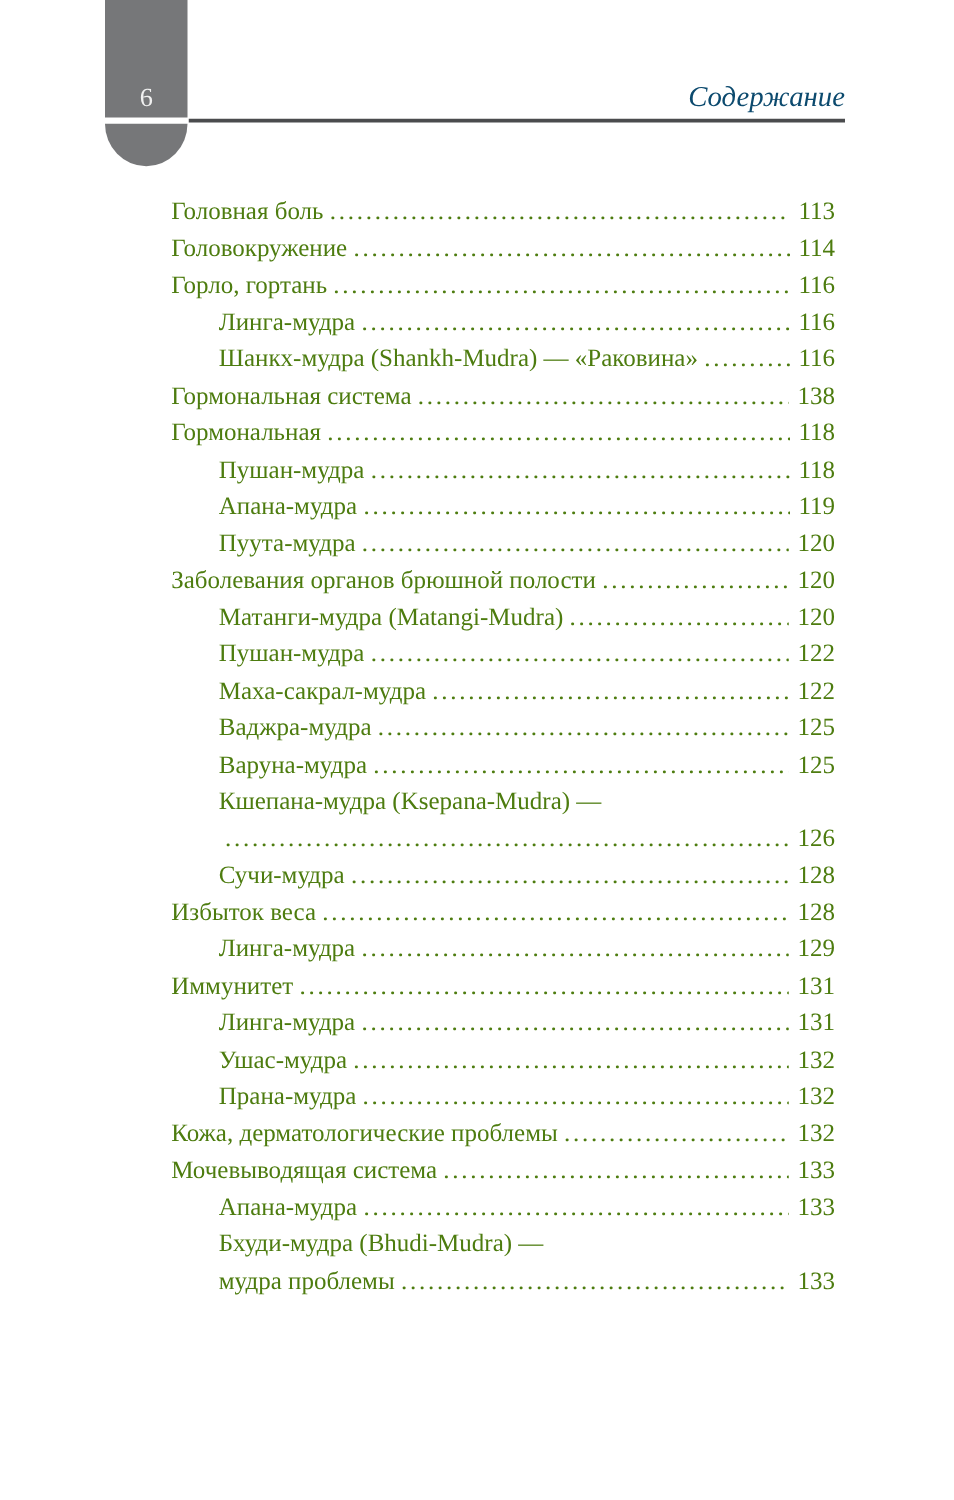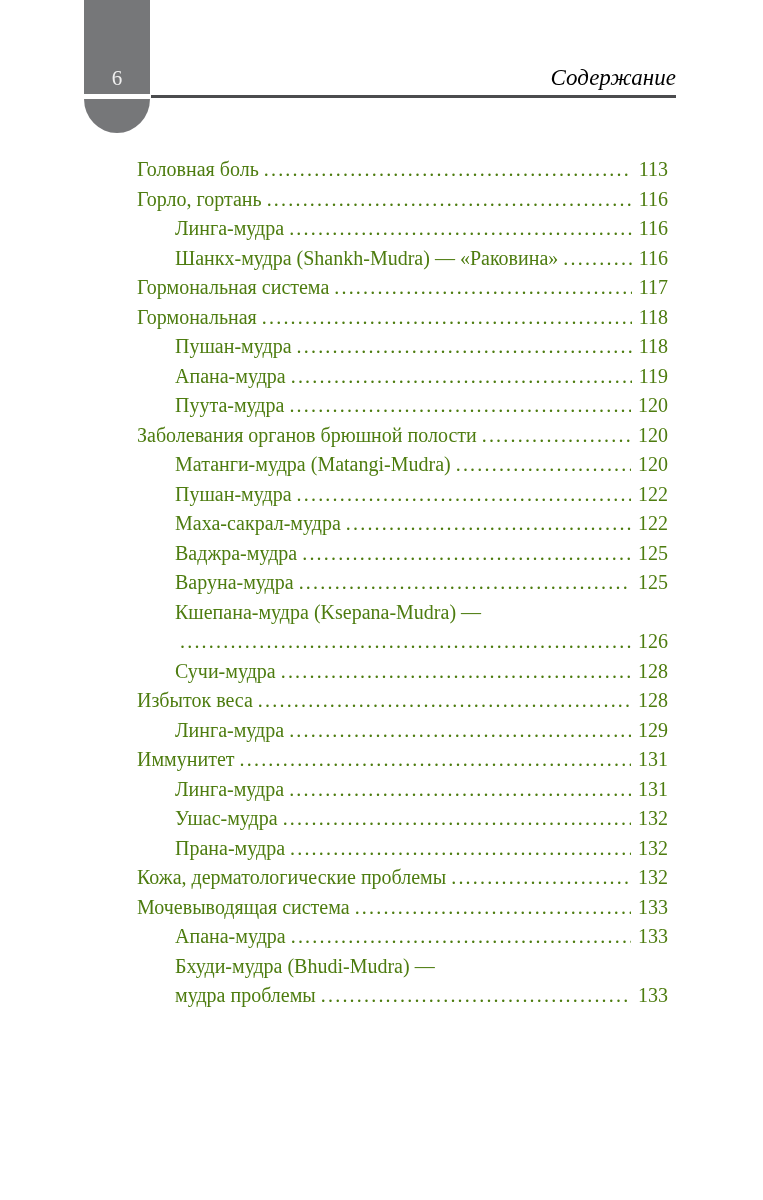--- a/index.html
+++ b/index.html
@@ -43,21 +43,21 @@
     border-radius: 0 0 50% 50% / 0 0 100% 100%;
   }
 
   
   .header-title {
     position: absolute;
     top: 64px;
     right: 87px;
     font-style: italic;
     font-size: 23px;
-    color: #000000;
+    color: #0c4a6e;
     line-height: 1.2;
     white-space: nowrap;
   }
   .header-rule {
     position: absolute;
     left: 151px;
     top: 95px;
     width: 525px;
     height: 3px;
     background: #4b4c4e;
@@ -110,38 +110,43 @@
 <div class="header-title">Содержание</div>
 <div class="header-rule"></div>
 
 <div class="toc-list">
     <div class="toc-row">
       <span class="toc-title">Головная боль</span>
       <span class="toc-leader"></span>
       <span class="toc-page">113</span>
     </div>
     <div class="toc-row">
+      <span class="toc-title">Головокружение</span>
+      <span class="toc-leader"></span>
+      <span class="toc-page">114</span>
+    </div>
+    <div class="toc-row">
       <span class="toc-title">Горло, гортань</span>
       <span class="toc-leader"></span>
       <span class="toc-page">116</span>
     </div>
     <div class="toc-row level-1">
       <span class="toc-title">Линга-мудра</span>
       <span class="toc-leader"></span>
       <span class="toc-page">116</span>
     </div>
     <div class="toc-row level-1">
       <span class="toc-title">Шанкх-мудра (Shankh-Mudra) — «Раковина»</span>
       <span class="toc-leader"></span>
       <span class="toc-page">116</span>
     </div>
     <div class="toc-row">
       <span class="toc-title">Гормональная система</span>
       <span class="toc-leader"></span>
-      <span class="toc-page">117</span>
+      <span class="toc-page">138</span>
     </div>
     <div class="toc-row">
       <span class="toc-title">Гормональная</span>
       <span class="toc-leader"></span>
       <span class="toc-page">118</span>
     </div>
     <div class="toc-row level-1">
       <span class="toc-title">Пушан-мудра</span>
       <span class="toc-leader"></span>
       <span class="toc-page">118</span>

